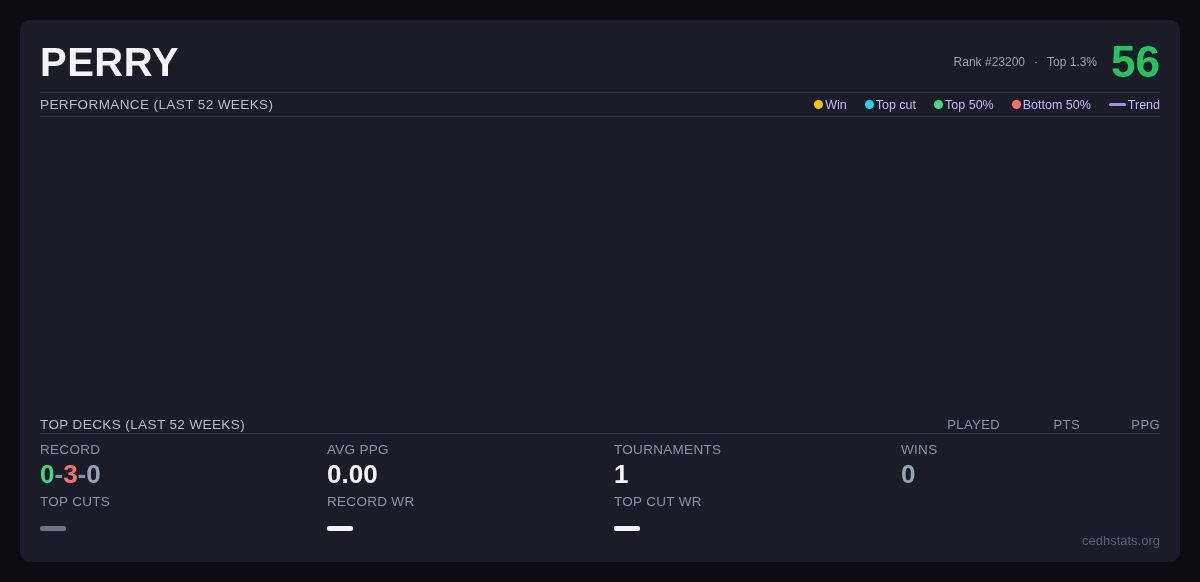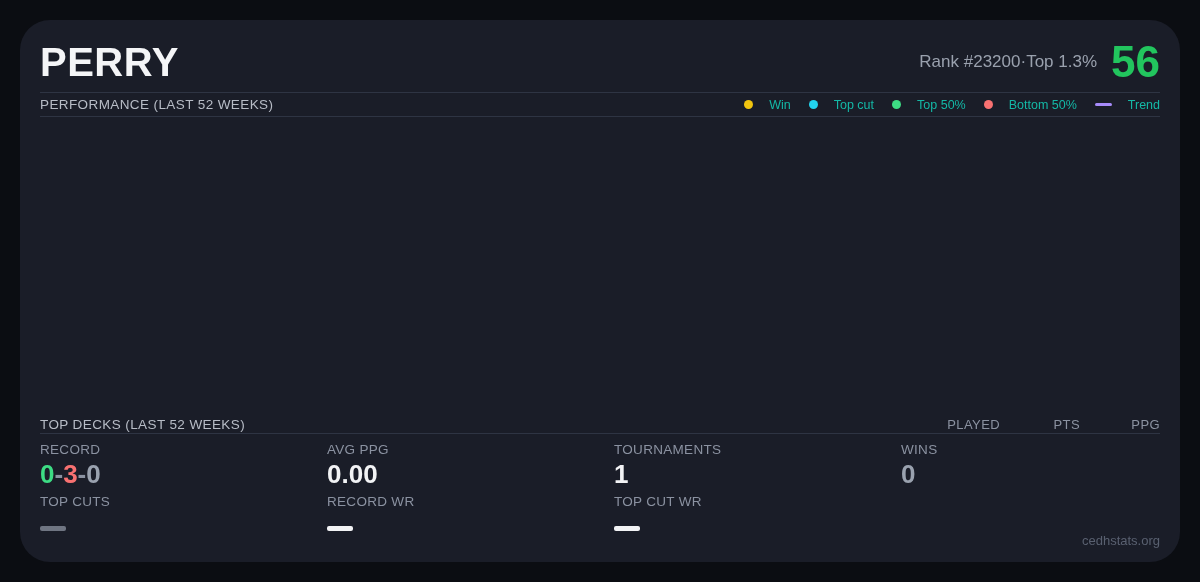--- a/index.html
+++ b/index.html
@@ -11,21 +11,21 @@
     font-family: "Liberation Sans", sans-serif;
     overflow: hidden;
   }
   .card {
     position: absolute;
     left: 20px;
     top: 20px;
     width: 1160px;
     height: 542px;
     background: #1a1d28;
-    border-radius: 30px;
+    border-radius: 10px;
     box-sizing: border-box;
     padding: 20px 20px 14px 20px;
     display: flex;
     flex-direction: column;
   }
   
   .header-row {
     display: flex;
     justify-content: space-between;
     align-items: center;
@@ -39,23 +39,24 @@
     line-height: 1.0;
     margin: 0;
   }
   .header-right {
     display: flex;
     align-items: center;
     gap: 14px;
   }
   .rank-line {
     color: #9aa1ae;
-    font-size: 17px;
-    display: flex;
-    align-items: center;
+    font-size: 12px;
+    display: flex;
+    align-items: center;
+    gap: 9px;
   }
   .score-big {
     color: #22c55e;
     font-size: 44px;
     font-weight: bold;
     line-height: 1.0;
   }
   
   .perf-row {
     display: flex;
@@ -72,22 +73,22 @@
     letter-spacing: 0.4px;
   }
   .legend {
     display: flex;
     align-items: center;
     gap: 18px;
   }
   .legend-item {
     display: flex;
     align-items: center;
-    gap: 16px;
-    color: #14b8a6;
+    gap: 2px;
+    color: #c4b5fd;
     font-size: 12.5px;
   }
   .legend-dot {
     width: 9px;
     height: 9px;
     border-radius: 50%;
     display: inline-block;
   }
   .dot-win     { background: #f1c40f; }
   .dot-topcut  { background: #22d3ee; }

